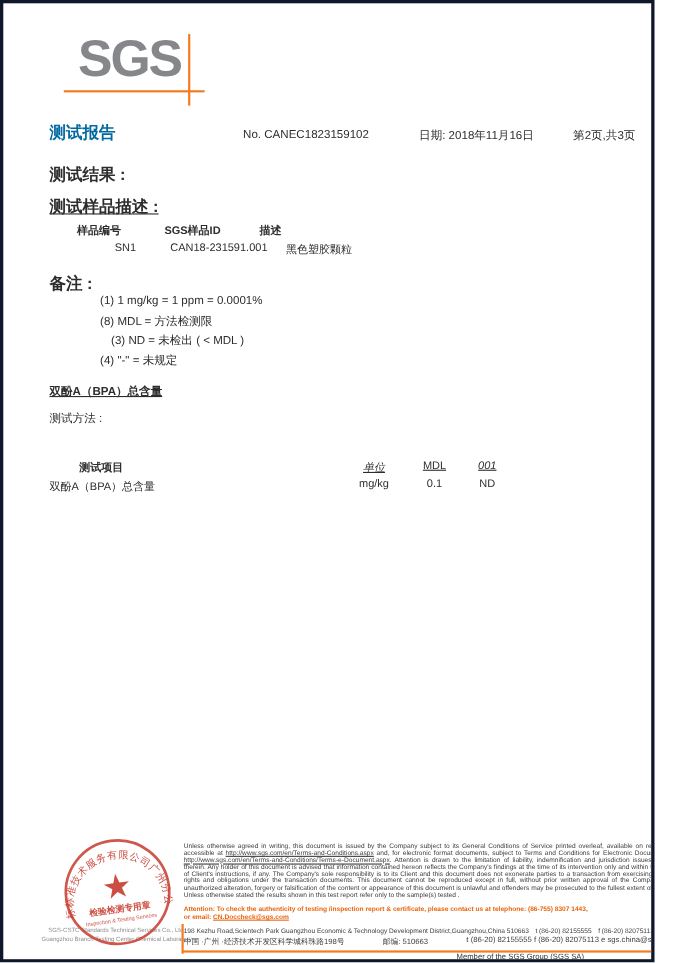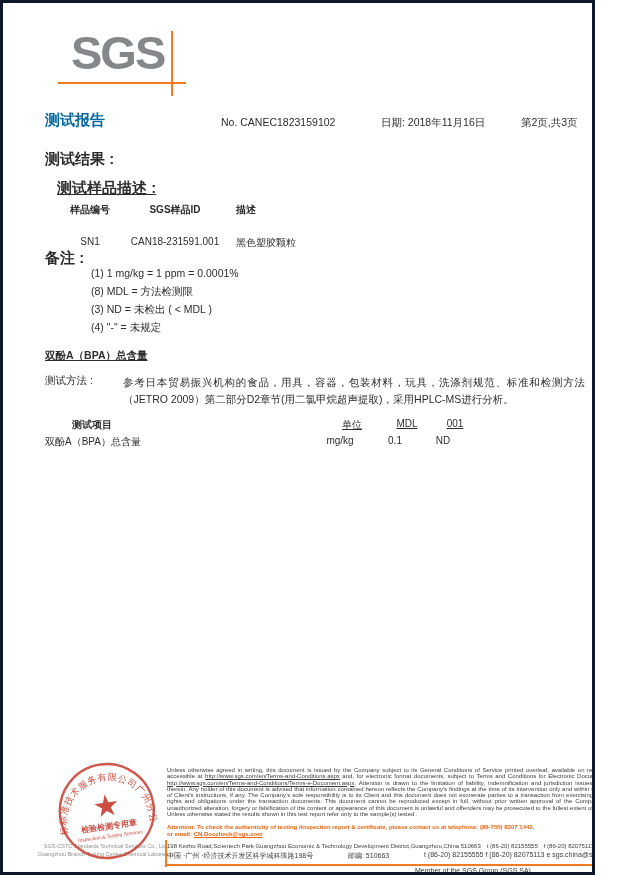--- a/index.html
+++ b/index.html
@@ -16,43 +16,43 @@
   }
   .logo-hline{left:55px;top:79px;width:128px;height:2px;background:#f47b20;}
   .logo-vline{left:168px;top:28px;width:2px;height:65px;background:#f47b20;}
   
   .doc-title{left:42px;top:108px;font-size:15px;font-weight:bold;color:#0369a1;}
   .report-no{left:218px;top:113px;font-size:10.5px;}
   .report-date{left:378px;top:113px;font-size:10.5px;}
   .page-info{left:518px;top:113px;font-size:10.5px;}
   
   .sec-label{font-size:15px;font-weight:bold;color:#2d2d2d;}
-  .u{text-decoration:underline;margin-left:12px;}
+  .u{text-decoration:underline;}
   .results-heading{left:42px;top:147px;}
   .sample-desc-heading{left:42px;top:176px;}
   .cellc{transform:translateX(-50%);white-space:nowrap;}
   .t1h{top:200px;font-size:10px;font-weight:bold;}
-  .t1r{top:233px;font-size:10px;}
+  .t1r{top:217px;font-size:10px;margin-left:24px;}
   .t1c1{left:87px;}
   .t1c2{left:172px;}
   .t1c3{left:233px;transform:none;}
   .notes-heading{left:42px;top:246px;}
   .note-line{left:88px;font-size:10.5px;white-space:nowrap;}
   
   .bpa-heading{left:42px;top:346px;font-size:10.5px;font-weight:bold;text-decoration:underline;}
   .method-label{left:42px;top:371px;font-size:10.5px;}
   .method-text{left:120px;top:371px;width:462px;font-size:10.5px;line-height:16.5px;text-align:justify;}
   .t2h{top:415px;font-size:10px;white-space:nowrap;}
   .t2r{top:432px;font-size:10px;white-space:nowrap;}
   .t2item-h{left:58px;font-weight:bold;margin-left:11px;}
   .t2item{left:42px;}
   .t2unit{left:337px;}
   .t2mdl{left:392px;}
   .t2s1{left:440px;}
-  .ital{}
+  .ital{font-style:italic;}
   
   .company-l1{left:33px;top:840px;width:140px;font-size:5.5px;color:#8f8f8f;text-align:center;white-space:nowrap;}
   .company-l2{left:33px;top:848px;width:140px;font-size:5.5px;color:#8f8f8f;text-align:center;white-space:nowrap;}
   .stamp{left:42px;top:756px;width:124px;height:106px;transform:rotate(-8deg);}
   .legal{left:164px;top:764px;width:448px;font-size:6px;line-height:6.3px;color:#3c3c3c;text-align:justify;}
   .legal .lnk{text-decoration:underline;}
   .attention{left:164px;top:821px;width:448px;font-size:6px;line-height:7px;font-weight:bold;color:#e8650f;}
   .attention .lnk{text-decoration:underline;}
   .addr1{left:164px;top:839px;width:448px;font-size:6px;color:#3c3c3c;white-space:nowrap;}
   .addr2{left:164px;top:848px;width:448px;font-size:7px;color:#3c3c3c;display:flex;justify-content:space-between;white-space:nowrap;}
@@ -82,26 +82,25 @@
     <span class="abs cellc t1h t1c2">SGS样品ID</span>
     <span class="abs t1h t1c3">描述</span>
     <span class="abs cellc t1r t1c1">SN1</span>
     <span class="abs cellc t1r t1c2">CAN18-231591.001</span>
     <span class="abs t1r t1c3">黑色塑胶颗粒</span>
   </div>
 
   <div class="abs sec-label notes-heading">备注 :</div>
   <div class="abs note-line" style="top:264px;">(1) 1 mg/kg = 1 ppm = 0.0001%</div>
   <div class="abs note-line" style="top:282px;">(8) MDL = 方法检测限</div>
-  <div class="abs note-line" style="top:300px;">(3) ND = 未检出 ( &lt; MDL )</div>
+  <div class="abs note-line" style="top:300px;margin-left:10px;">(3) ND = 未检出 ( &lt; MDL )</div>
   <div class="abs note-line" style="top:318px;">(4) "-" = 未规定</div>
 
   <div class="abs bpa-heading">双酚A（BPA）总含量</div>
   <div class="abs method-label">测试方法 :</div>
-  <div class="abs method-text">参考日本贸易振兴机构的食品，用具，容器，包装材料，玩具，洗涤剂规范、标准和检测方法（JETRO 2009）第二部分D2章节(用二氯甲烷超声提取)，采用HPLC-MS进行分析。</div>
 
   <div>
     <span class="abs t2h t2item-h">测试项目</span>
     <span class="abs cellc t2h t2unit ital u">单位</span>
     <span class="abs cellc t2h t2mdl u">MDL</span>
     <span class="abs cellc t2h t2s1 ital u">001</span>
     <span class="abs t2r t2item">双酚A（BPA）总含量</span>
     <span class="abs cellc t2r t2unit">mg/kg</span>
     <span class="abs cellc t2r t2mdl">0.1</span>
     <span class="abs cellc t2r t2s1">ND</span>

